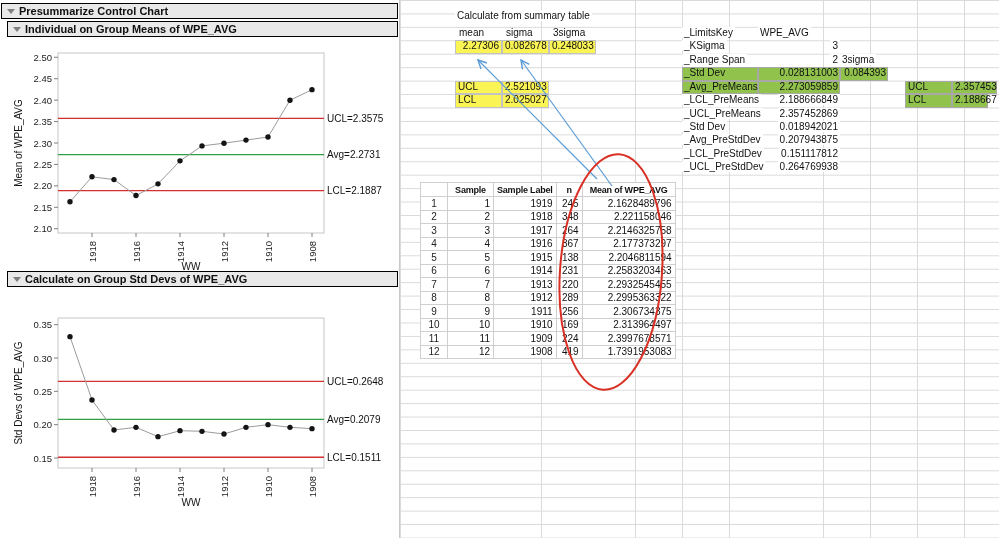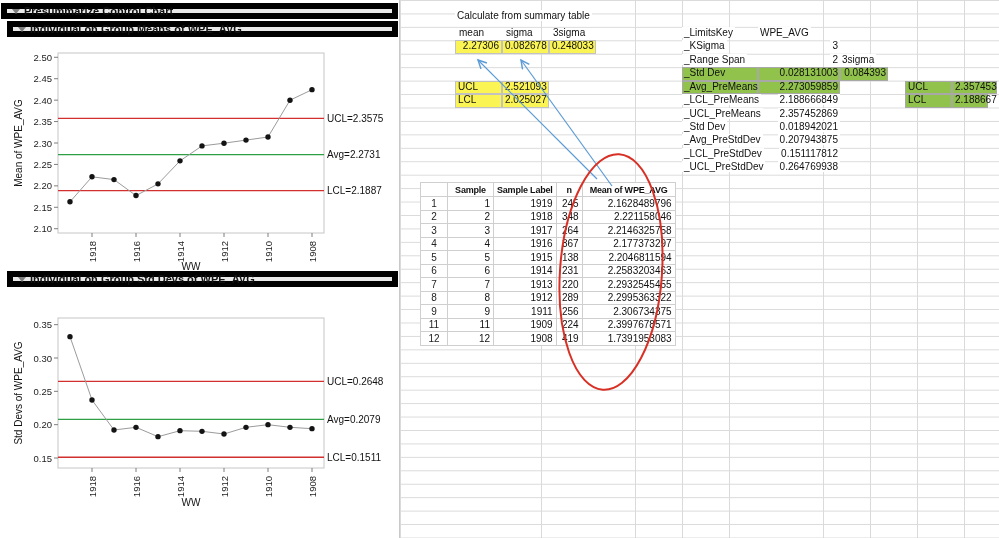--- a/index.html
+++ b/index.html
@@ -10,21 +10,21 @@
   
   .sheet{position:absolute;left:400px;top:0;width:599px;height:538px;background:#fff;
     background-image:
       linear-gradient(to right,#dadada 1px,transparent 1px),
       linear-gradient(to bottom,#dadada 1px,transparent 1px);
     background-size:47px 13.45px}
 
   
   .panel{position:absolute;left:0;top:0;width:400px;height:538px;background:#fff;
     border-right:1px solid #c9c9c9;z-index:2}
-  .obar{position:absolute;height:16px;background:#e9e9e9;border:6px solid #000000;
+  .obar{position:absolute;height:16px;background:#e9e9e9;border:1px solid #000000;
     display:flex;align-items:center;gap:4px;padding:0 5px;font-size:11px;font-weight:bold}
   .obar1{left:1px;top:3px;width:397px}
   .obar2{left:7px;top:21px;width:391px}
   .obar3{left:7px;top:271px;width:391px}
   .tri{width:0;height:0;border-left:4px solid transparent;border-right:4px solid transparent;
     border-top:5px solid #808080;flex:0 0 auto}
   .chartsvg{position:absolute;left:8px}
   #chart0{top:40px}
   #chart1{top:288px}
   svg text{font-family:"Liberation Sans","DejaVu Sans",sans-serif}
@@ -191,20 +191,27 @@
           <td class="col2">1912</td>
           <td class="col3">289</td>
           <td class="col4">2.2995363322</td>
         </tr>
         <tr>
           <td class="col0">9</td>
           <td class="col1">9</td>
           <td class="col2">1911</td>
           <td class="col3">256</td>
           <td class="col4">2.306734375</td>
+        </tr>
+        <tr>
+          <td class="col0">10</td>
+          <td class="col1">10</td>
+          <td class="col2">1910</td>
+          <td class="col3">169</td>
+          <td class="col4">2.313964497</td>
         </tr>
         <tr>
           <td class="col0">11</td>
           <td class="col1">11</td>
           <td class="col2">1909</td>
           <td class="col3">224</td>
           <td class="col4">2.3997678571</td>
         </tr>
         <tr>
           <td class="col0">12</td>
@@ -380,21 +387,21 @@
         <text x="219.5" y="201" text-anchor="end" class="tick" transform="rotate(-90 219.5 201)">1912</text>
         <line x1="260" y1="193" x2="260" y2="197" stroke="#7f7f7f"></line>
         <text x="263.5" y="201" text-anchor="end" class="tick" transform="rotate(-90 263.5 201)">1910</text>
         <line x1="304" y1="193" x2="304" y2="197" stroke="#7f7f7f"></line>
         <text x="307.5" y="201" text-anchor="end" class="tick" transform="rotate(-90 307.5 201)">1908</text>
         <text x="14" y="103" text-anchor="middle" class="axis" transform="rotate(-90 14 103)">Mean of WPE_AVG</text>
         <text x="183" y="230" text-anchor="middle" class="axis">WW</text>
       </svg>
     <div class="obar obar3">
       <span class="tri"></span>
-      <span>Individual on Group Std Devs of WPE_AVG</span>
+      <span>Calculate on Group Std Devs of WPE_AVG</span>
     </div>
     <svg id="chart1" class="chartsvg" width="392" height="250">
         <rect x="50" y="30" width="266" height="150" fill="#fff" stroke="#c6c6c6"></rect>
         <line x1="46" y1="170" x2="50" y2="170" stroke="#7f7f7f"></line>
         <text x="44" y="173.5" text-anchor="end" class="tick">0.15</text>
         <line x1="46" y1="136.66666666666666" x2="50" y2="136.66666666666666" stroke="#7f7f7f"></line>
         <text x="44" y="140.16666666666666" text-anchor="end" class="tick">0.20</text>
         <line x1="46" y1="103.33333333333333" x2="50" y2="103.33333333333333" stroke="#7f7f7f"></line>
         <text x="44" y="106.83333333333333" text-anchor="end" class="tick">0.25</text>
         <line x1="46" y1="70" x2="50" y2="70" stroke="#7f7f7f"></line>

